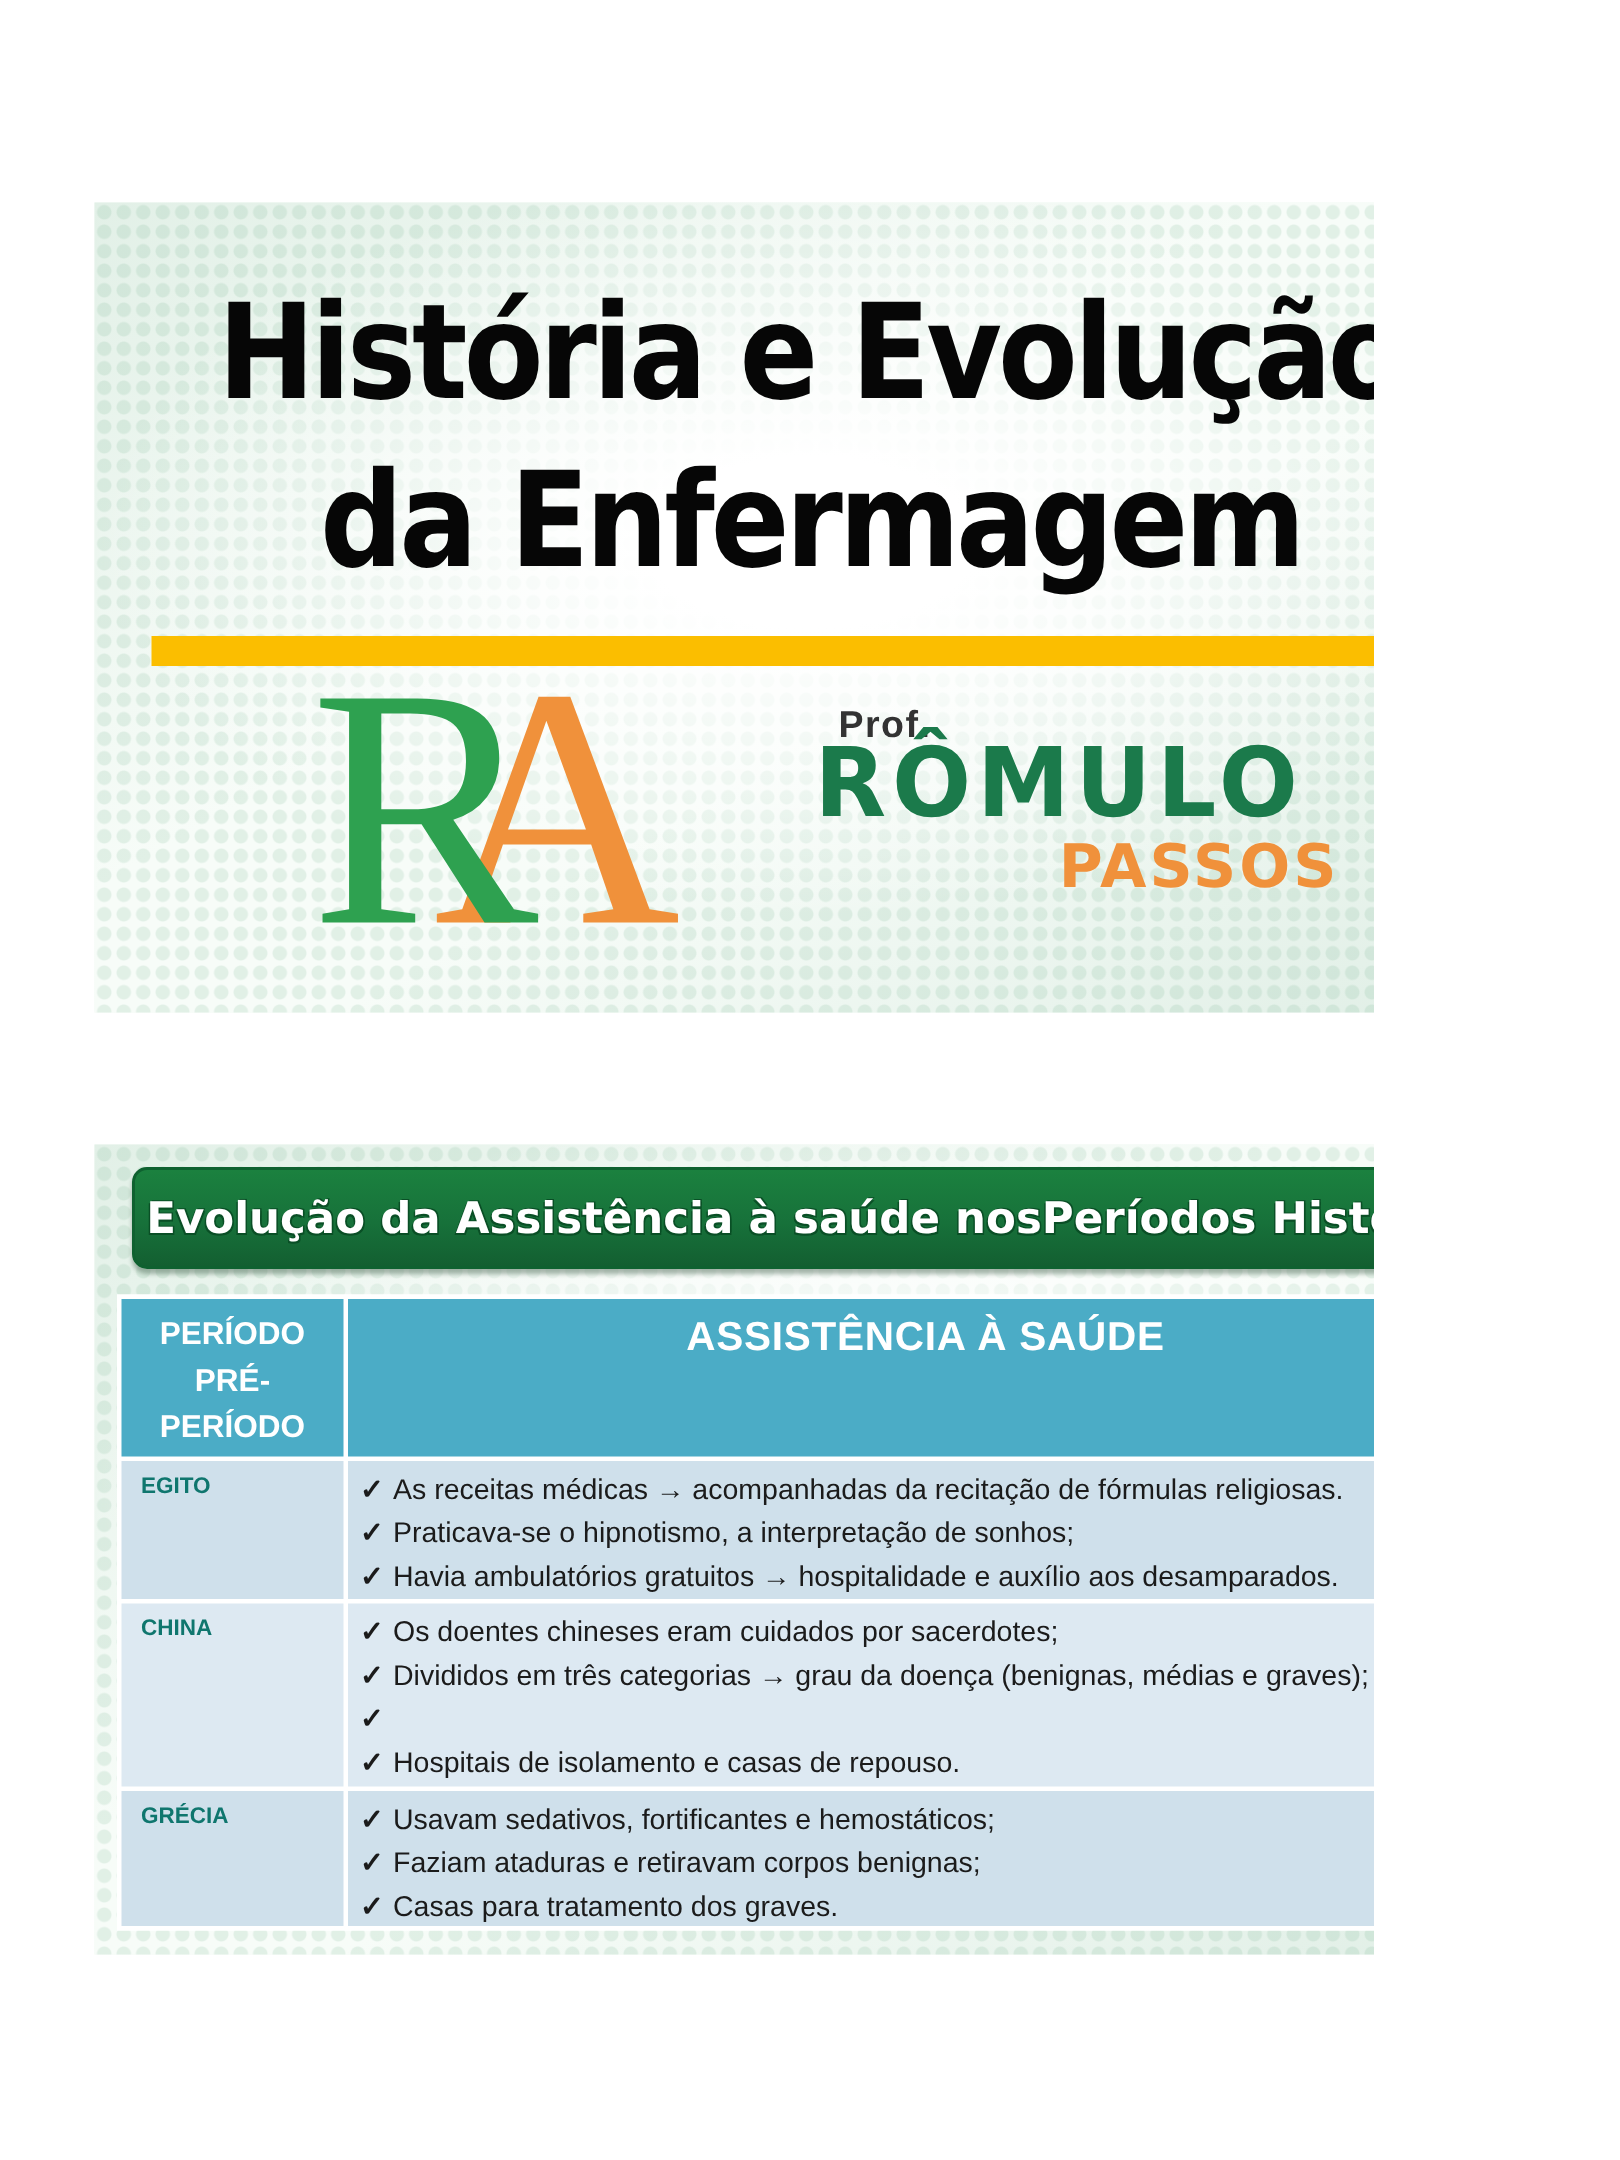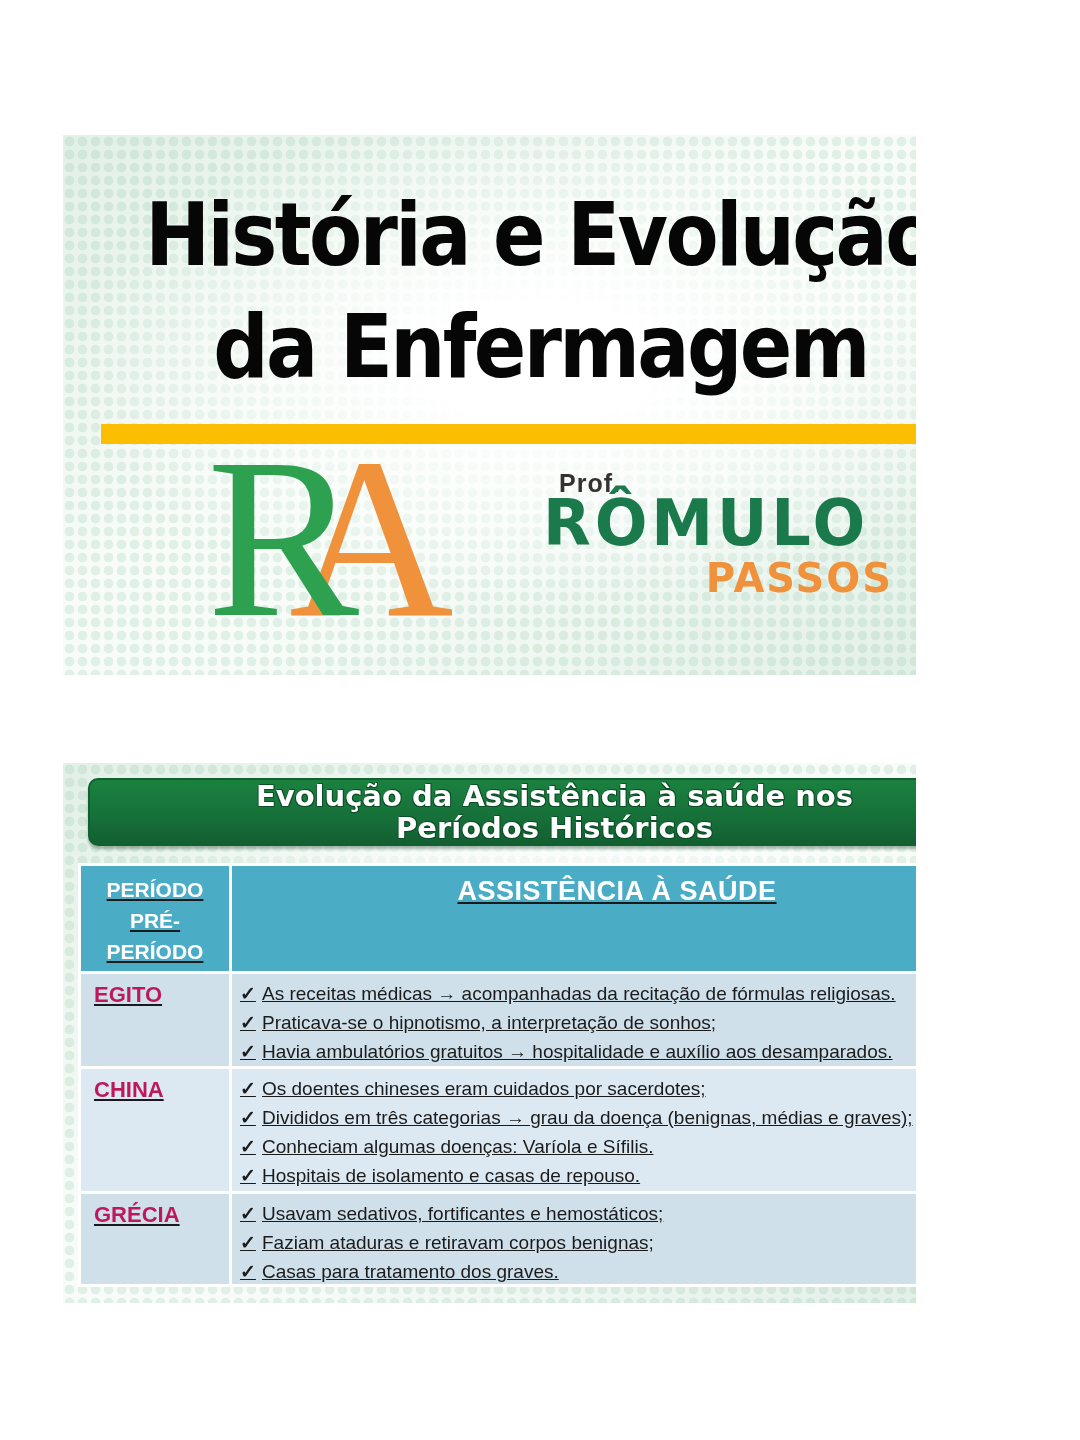--- a/index.html
+++ b/index.html
@@ -41,40 +41,40 @@
   .passos{
     font-family:"DejaVu Sans","Liberation Sans",sans-serif;
     font-size:40px;font-weight:800;color:#F0913B;letter-spacing:2px;text-align:right;margin-top:-6px;
   }
   
   .banner{
     position:absolute;left:25px;top:15px;width:899px;height:64px;
     background:linear-gradient(180deg,#1b813f 0%,#17713a 55%,#135f31 100%);
     border:2px solid #0f6130;border-radius:10px;
     box-shadow:0 3px 3px rgba(70,100,80,0.45);
-    display:flex;flex-direction:column;align-items:center;justify-content:center;padding-left:15px;
+    display:flex;flex-direction:row;align-items:center;justify-content:center;padding-left:15px;
   }
   .banner-line{
     font-family:"DejaVu Sans","Liberation Sans",sans-serif;
     font-size:29px;font-weight:800;color:#ffffff;line-height:32px;letter-spacing:0px;
     text-shadow:1px 1px 0 #0a4f26,-1px 1px 0 #0a4f26,1px -1px 0 #0a4f26;
     white-space:nowrap;
   }
   .table{
     position:absolute;left:15px;top:100px;width:927px;z-index:2;
     display:grid;grid-template-columns:148px 1fr;grid-template-rows:105px 92px 122px 90px;
-    gap:3px;background:#ffffff;border:3px solid #ffffff;box-sizing:border-box;text-decoration:underline;
+    gap:3px;background:#ffffff;border:3px solid #ffffff;box-sizing:border-box;
   }
   .cell{box-sizing:border-box;}
   .th{background:#4BACC6;color:#ffffff;font-weight:700;}
   .th-period{display:flex;flex-direction:column;align-items:center;padding-top:8px;font-size:21px;line-height:31px;}
   .th-main{text-align:center;padding-top:10px;font-size:27px;letter-spacing:0.5px;}
   .row-dark{background:#CFE0EB;}
   .row-light{background:#DDE9F2;}
-  .period{font-size:22px;font-weight:700;color:#be185d;padding:8px 0 0 13px;}
+  .period{font-size:15px;font-weight:700;color:#0f766e;padding:8px 0 0 13px;}
   .items{padding:5px 8px 0 8px;font-size:19px;line-height:29px;color:#1b1b1b;}
   .line{display:flex;}
   .check{width:22px;flex:0 0 22px;font-weight:600;}
   .txt{white-space:nowrap;}
   .feet-clip{position:absolute;left:876px;top:524px;width:74px;height:15px;overflow:hidden;z-index:1;}
   .feet-clip svg{position:absolute;left:0;top:-46px;overflow:visible;}
   
   .page-number{position:absolute;left:1036px;top:1398px;font-size:17px;color:#111111;}
 </style>
 </head>
@@ -151,21 +151,20 @@
         <div class="line">
           <span class="check">✓</span>
           <span class="txt">Os doentes chineses eram cuidados por sacerdotes;</span>
         </div>
         <div class="line">
           <span class="check">✓</span>
           <span class="txt">Divididos em três categorias → grau da doença (benignas, médias e graves);</span>
         </div>
         <div class="line">
           <span class="check">✓</span>
-          <span class="txt">Conheciam algumas doenças: Varíola e Sífilis.</span>
         </div>
         <div class="line">
           <span class="check">✓</span>
           <span class="txt">Hospitais de isolamento e casas de repouso.</span>
         </div>
       </div>
 
       <div class="cell row-dark period">GRÉCIA</div>
       <div class="cell row-dark items">
         <div class="line">

